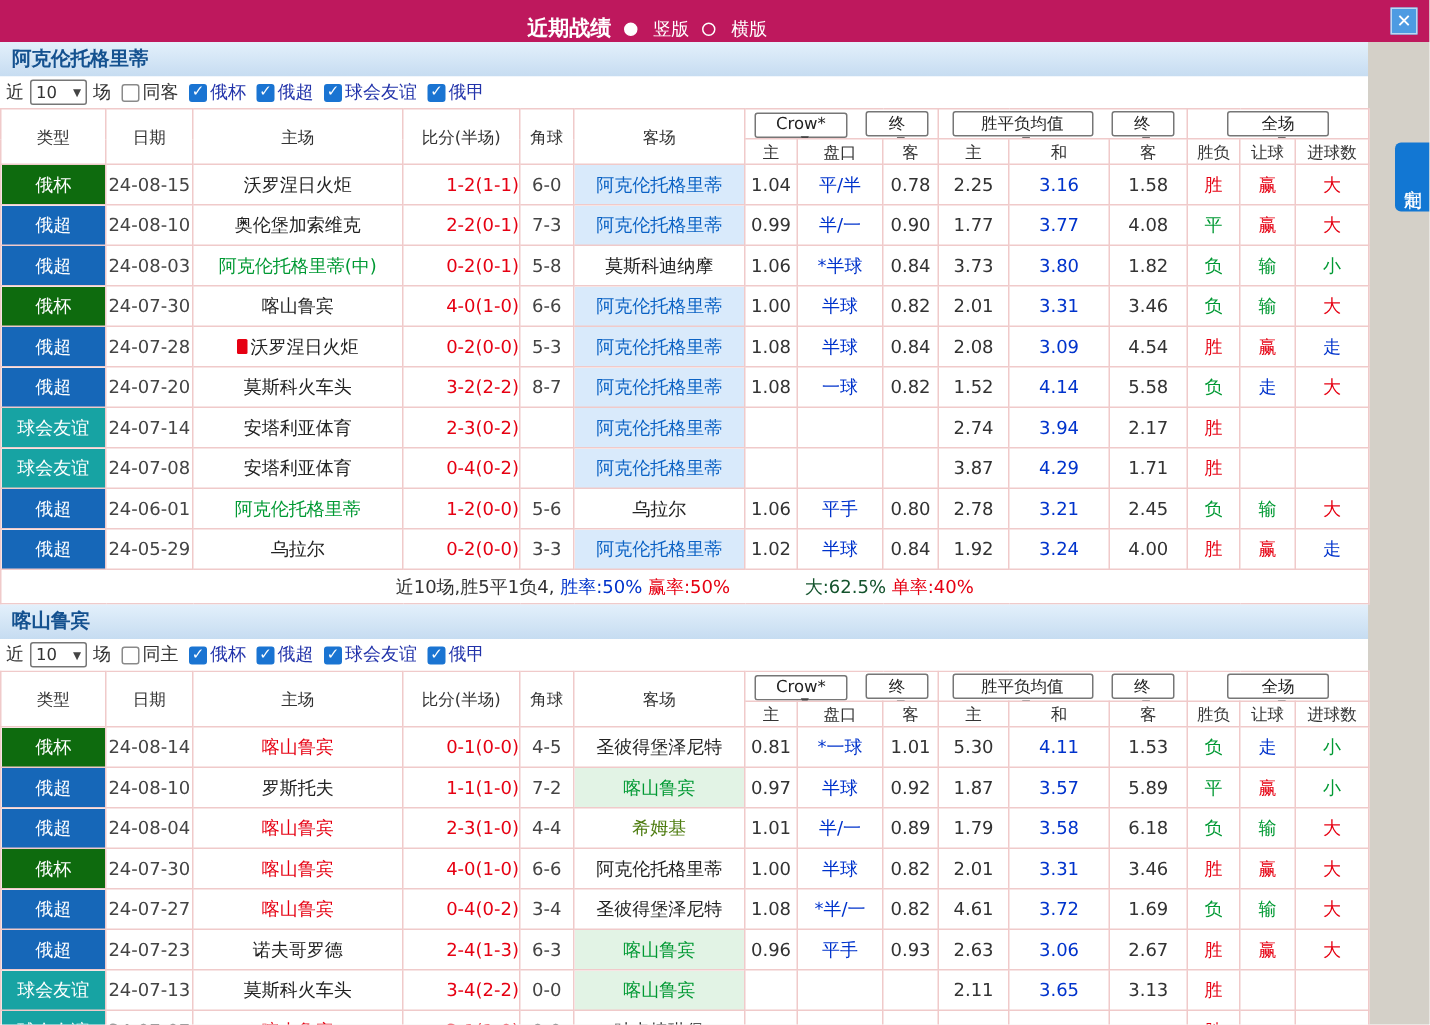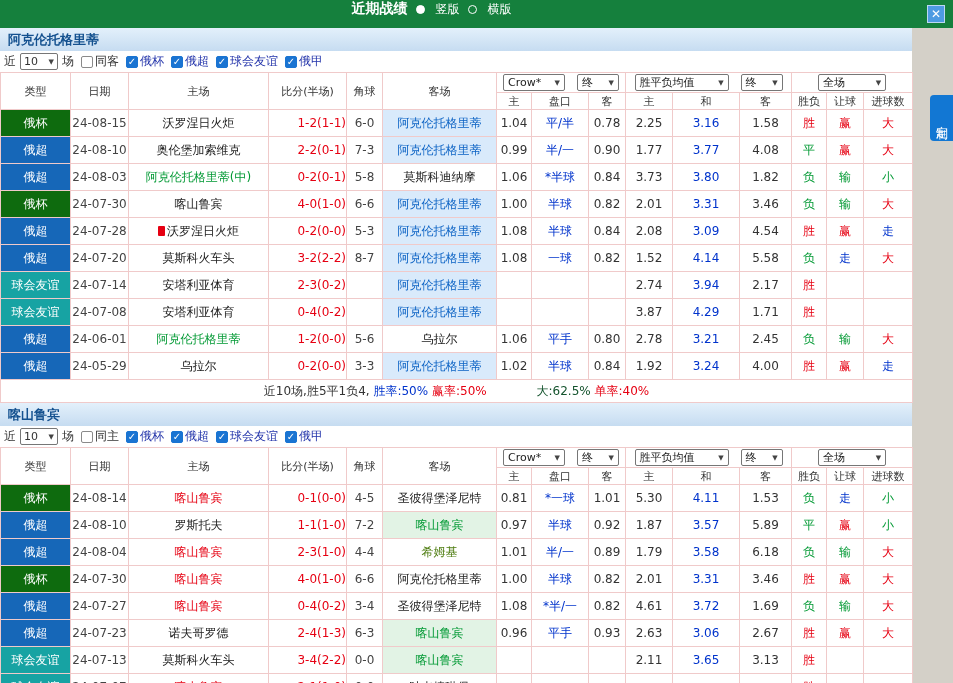--- a/index.html
+++ b/index.html
@@ -1,19 +1,19 @@
 <!DOCTYPE html>
 <html><head>
 <meta charset="utf-8">
 <style>
   *{box-sizing:border-box;}
   html,body{margin:0;padding:0;}
   body{width:953px;height:683px;overflow:hidden;background:#d4d0c8;position:relative;
        font-family:"DejaVu Sans","Liberation Sans",sans-serif;}
-  .topbar{height:28px;background:#15803d;display:flex;align-items:flex-start;justify-content:center;position:relative;width:100%;}
+  .topbar{height:28px;background:#be185d;display:flex;align-items:flex-end;justify-content:center;position:relative;width:100%;}
   .tb-center{display:flex;align-items:center;gap:8px;transform:translateX(-45px);}
   .tb-title{color:#fff;font-weight:bold;font-size:14px;}
   .radio-wrap{display:inline-flex;align-items:center;gap:11px;color:#fff;font-size:12px;cursor:pointer;}
   .radio-dot{width:9px;height:9px;border:1px solid #fff;border-radius:50%;background:transparent;}
   .radio-dot.sel{background:#fff;}
   .close-btn{position:absolute;right:8px;top:5px;width:18px;height:18px;background:#4d9be2;border:1px solid #bcd8f2;
              color:#fff;font-size:12px;line-height:16px;text-align:center;cursor:pointer;}
   .content{width:912px;background:#fff;}
   .section-header{height:23px;line-height:23px;padding-left:8px;background:linear-gradient(#e3f0fb,#c6dcf1);
                   color:#14518f;font-weight:bold;font-size:13px;}
@@ -37,21 +37,21 @@
   td.date{color:#444;}
   td.score{color:#e60012;text-align:right;}
   td.corners{color:#444;}
   td.hcap,td.mid{color:#0033cc;}
   td.num{color:#333;}
   td.team{font-size:12px;}
   .tname{cursor:pointer;}
   .redcard{display:inline-block;width:7px;height:10px;background:#e60012;border-radius:1px;margin-right:2px;vertical-align:-1px;}
   td.summary{height:23px;font-size:12px;background:#fff;}
   .fsel{display:inline-flex;align-items:center;justify-content:space-between;height:17px;border:1px solid #767676;
-        border-radius:2px;background:#fff;padding:0 4px;margin:0 6px;font-size:11px;color:#222;cursor:pointer;}
+        border-radius:2px;background:#fff;padding:0 4px;margin:0 6px;font-size:11px;color:#222;cursor:pointer;flex-direction:column;}
   .fsel .arr{margin-left:5px;}
   .custom-tab{position:absolute;left:930px;top:95px;width:23px;height:46px;background:#1277d3;color:#fff;font-size:12px;
               border-radius:4px 0 0 4px;display:flex;align-items:center;justify-content:center;
               writing-mode:vertical-lr;text-orientation:upright;letter-spacing:2px;cursor:pointer;}
 </style>
 </head>
 <body>
 
 <div class="topbar">
   <div class="tb-center">

